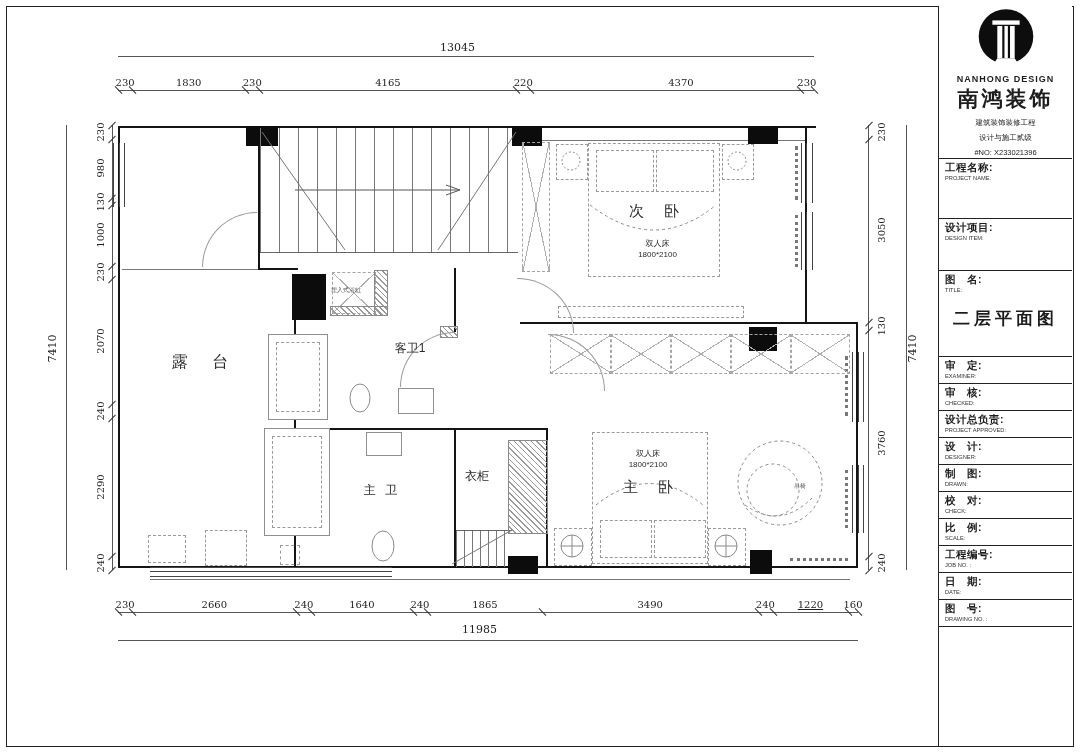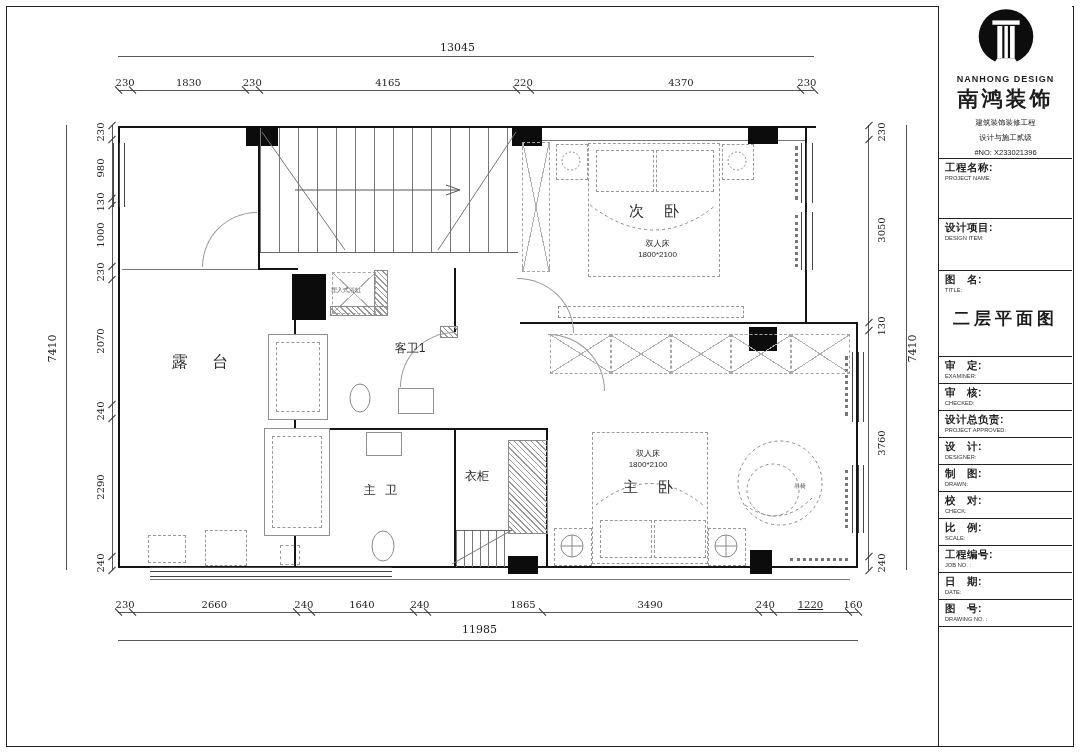--- a/index.html
+++ b/index.html
@@ -97,21 +97,21 @@
         <span class="lab" style="left: 0.959533%;">230</span>
         <span class="tick" style="left: 1.91907%;"></span>
         <span class="lab" style="left: 13.0163%;">2660</span>
         <span class="tick" style="left: 24.1135%;"></span>
         <span class="lab" style="left: 25.1147%;">240</span>
         <span class="tick" style="left: 26.116%;"></span>
         <span class="lab" style="left: 32.9579%;">1640</span>
         <span class="tick" style="left: 39.7997%;"></span>
         <span class="lab" style="left: 40.801%;">240</span>
         <span class="tick" style="left: 41.8023%;"></span>
-        <span class="lab" style="left: 49.5828%; margin-left: 38px;">1865</span>
+        <span class="lab" style="left: 49.5828%;">1865</span>
         <span class="tick" style="left: 57.3634%;"></span>
         <span class="lab" style="left: 71.9232%;">3490</span>
         <span class="tick" style="left: 86.4831%;"></span>
         <span class="lab" style="left: 87.4844%;">240</span>
         <span class="tick" style="left: 88.4856%;"></span>
         <span class="lab" style="left: 93.5753%; text-decoration: underline;">1220</span>
         <span class="tick" style="left: 98.665%;"></span>
         <span class="lab" style="left: 99.3325%;">160</span>
         <span class="tick" style="left: 100%;"></span>
       </div>

